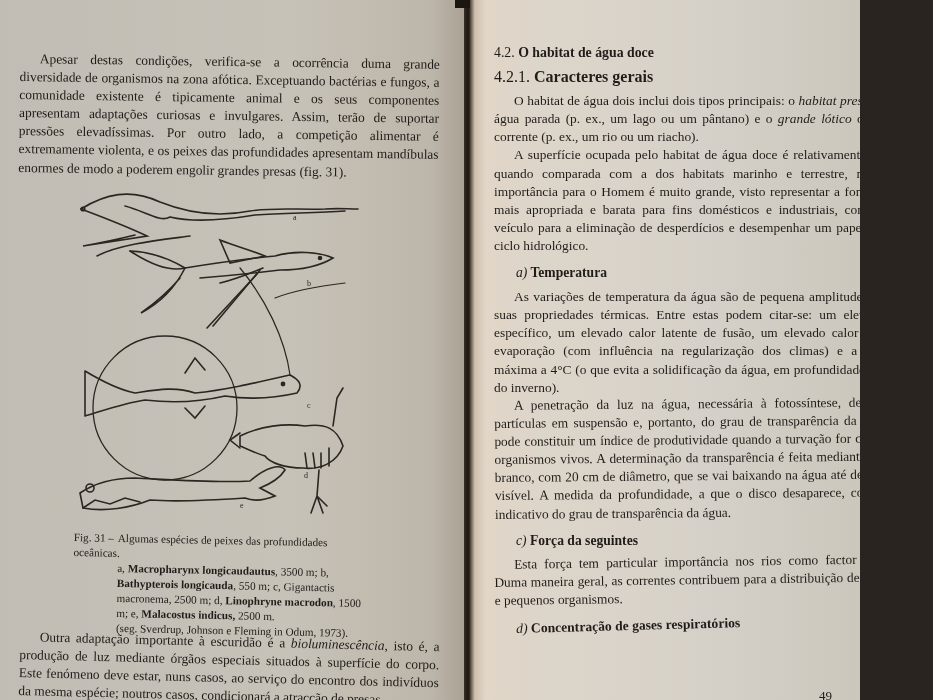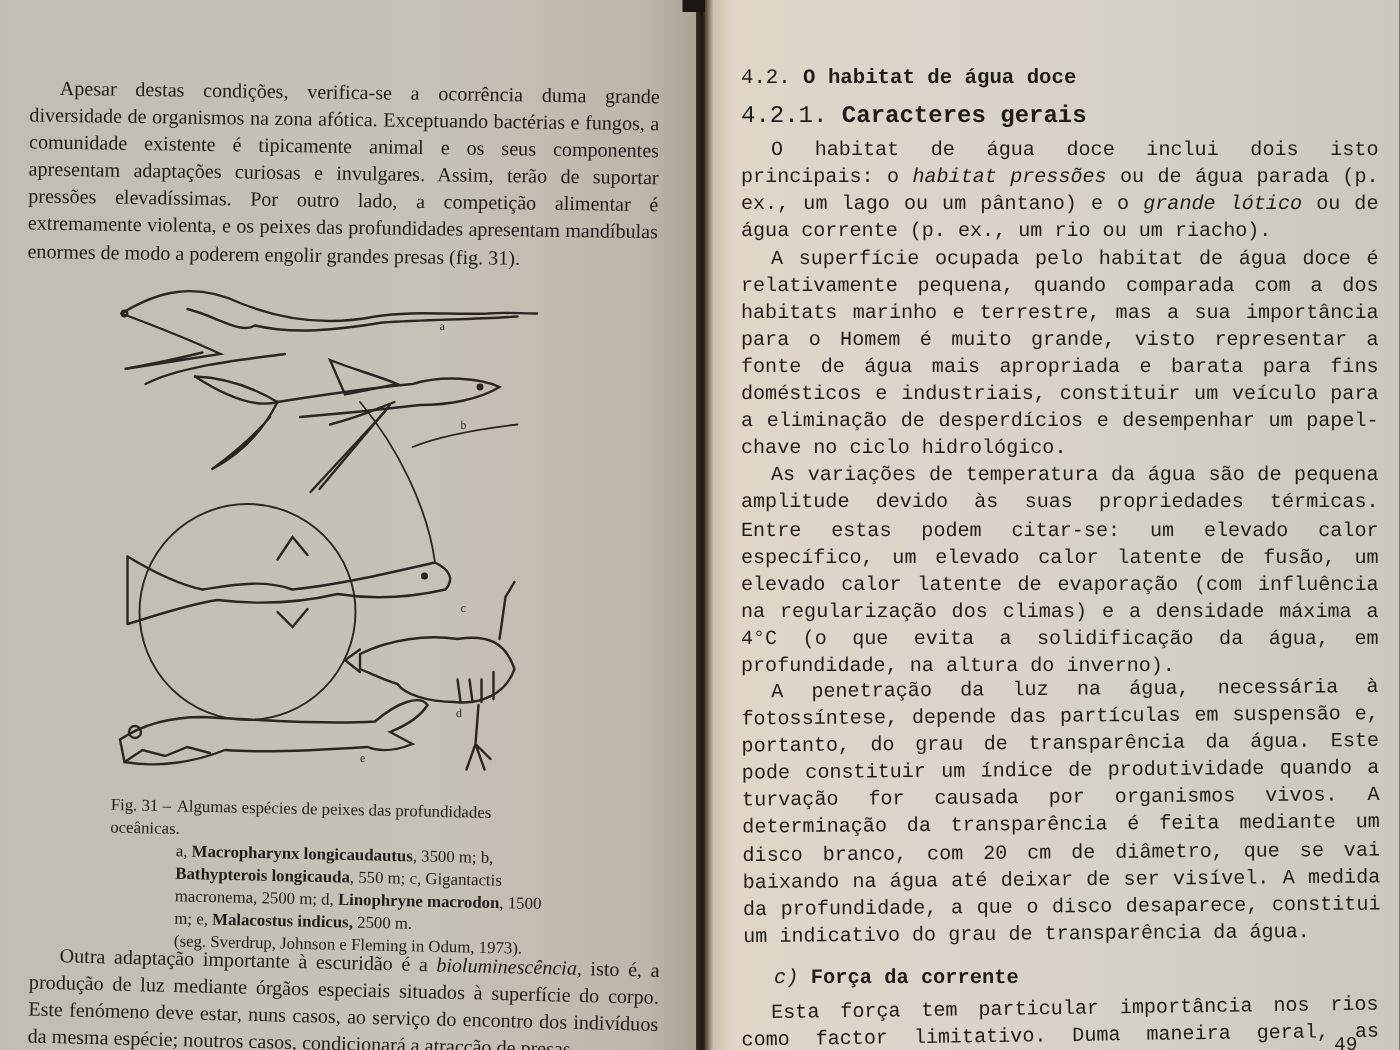--- a/index.html
+++ b/index.html
@@ -10,24 +10,23 @@
     color: #1f1c19;
     position: relative;
   }
   .spread { position: absolute; inset: 0; }
   .page-left {
     position: absolute; left: 0; top: 0; width: 524px; height: 700px;
     background: linear-gradient(90deg, #c2bdb4 0%, #c7c2b8 55%, #bdb6aa 82%, #9d9284 94%, #6f6458 99%, #3e342c 100%);
     overflow: hidden;
   }
   .page-right {
-    position: absolute; left: 470px; top: 0; width: 463px; height: 700px;
+    position: absolute; left: 470px; top: 0; width: 390px; height: 700px;
     background: linear-gradient(90deg, #4b3e32 0%, #cdbfae 1.2%, #e1d6c7 4%, #dcd5ca 20%, #d6d1c8 60%, #ccc7bd 100%);
     overflow: hidden;
-    font-family: Liberation Mono, monospace;
   }
   .spine {
     position: absolute; left: 464px; top: 0; width: 8px; height: 700px;
     background: linear-gradient(90deg, #3a2f27, #1c1612, #5a4a3b);
   }
   .corner-dark {
     position: absolute; left: 455px; top: 0; width: 22px; height: 8px;
     background: #1b1612;
   }
   .text { font-size: 13.4px; line-height: 18.1px; text-align: justify; }
@@ -116,28 +115,29 @@
   </div>
 
   <div class="spine"></div>
   <div class="corner-dark"></div>
 
   <div class="page-right">
     <div class="right-col text">
       <div class="h2"><span class="num">4.2.</span> <span>O habitat de água doce</span></div>
       <div class="h3"><span class="num">4.2.1.</span> <span>Caracteres gerais</span></div>
 
-      <p class="para"><span>O habitat de água doce inclui dois isto principais: o </span><i>habitat pressões</i><span> ou de água parada (p. ex., um lago ou um pântano) e o </span><i>grande lótico</i><span> ou de água corrente (p. ex., um rio ou um riacho).</span></p>
+      <p class="para"><span>O habitat de água dois inclui dois tipos principais: o </span><i>habitat pressões</i><span> ou de água parada (p. ex., um lago ou um pântano) e o </span><i>grande lótico</i><span> ou de água corrente (p. ex., um rio ou um riacho).</span></p>
       <p class="para">A superfície ocupada pelo habitat de água doce é relativamente pequena, quando comparada com a dos habitats marinho e terrestre, mas a sua importância para o Homem é muito grande, visto representar a fonte de água mais apropriada e barata para fins domésticos e industriais, constituir um veículo para a eliminação de desperdícios e desempenhar um papel-chave no ciclo hidrológico.</p>
 
+      <div class="sub"><i>a)</i> <span>Temperatura</span></div>
       <p class="para">As variações de temperatura da água são de pequena amplitude devido às suas propriedades térmicas. Entre estas podem citar-se: um elevado calor específico, um elevado calor latente de fusão, um elevado calor latente de evaporação (com influência na regularização dos climas) e a densidade máxima a 4°C (o que evita a solidificação da água, em profundidade, na altura do inverno).</p>
 
       <p class="para" style="transform: rotate(-0.5deg); transform-origin: left top;">A penetração da luz na água, necessária à fotossíntese, depende das partículas em suspensão e, portanto, do grau de transparência da água. Este pode constituir um índice de produtividade quando a turvação for causada por organismos vivos. A determinação da transparência é feita mediante um disco branco, com 20 cm de diâmetro, que se vai baixando na água até deixar de ser visível. A medida da profundidade, a que o disco desaparece, constitui um indicativo do grau de transparência da água.</p>
 
-      <div class="sub"><i>c)</i> <span>Força da corrente</span></div>
+      <div class="sub"><i>c)</i> <span>Força da seguintes</span></div>
       <p class="para" style="transform: rotate(-0.8deg); transform-origin: left top;">Esta força tem particular importância nos rios como factor limitativo. Duma maneira geral, as correntes contribuem para a distribuição de gases, sais e pequenos organismos.</p>
 
       <div class="sub" style="transform: rotate(-1.5deg); transform-origin: left top;"><i>d)</i> <span>Concentração de gases respiratórios</span></div>
 
     </div>
     <div class="page-num">49</div>
   </div>
 </div>
 
 </body></html>

